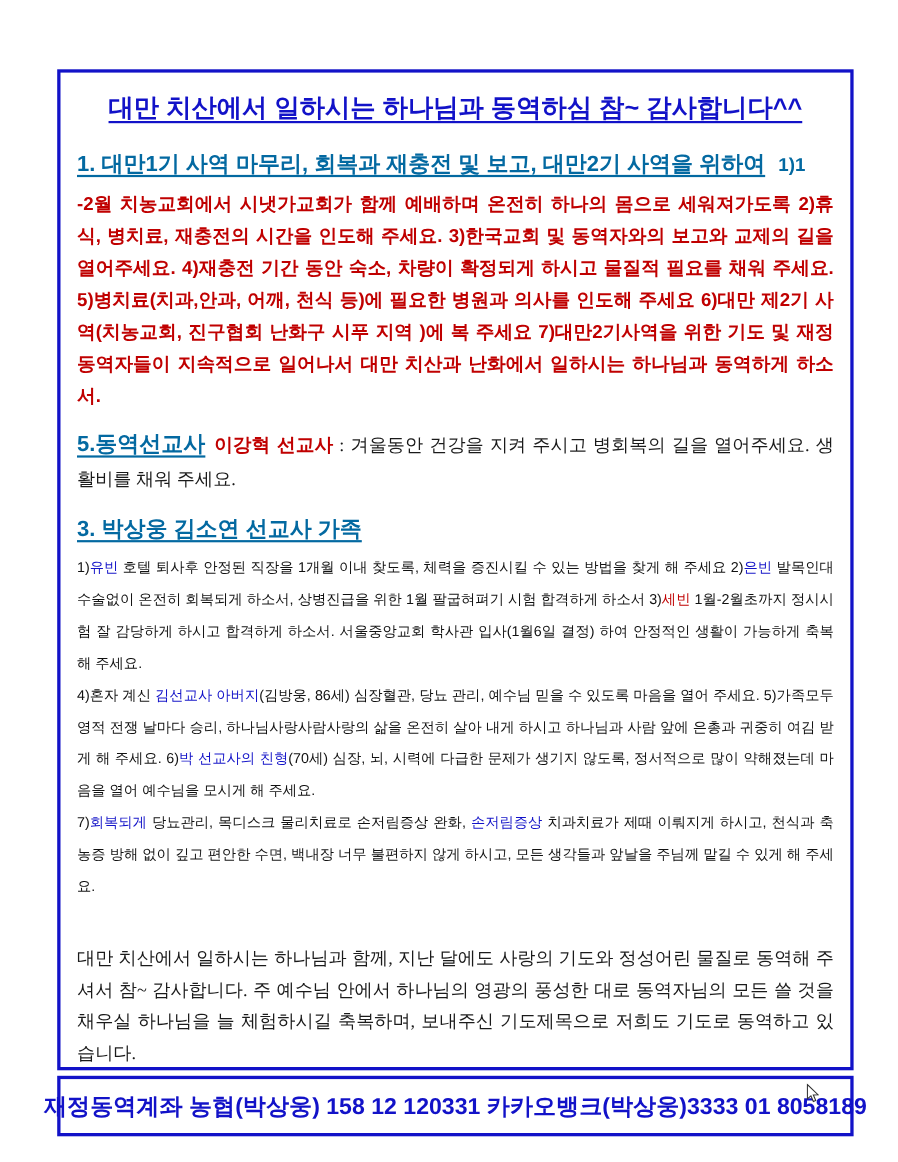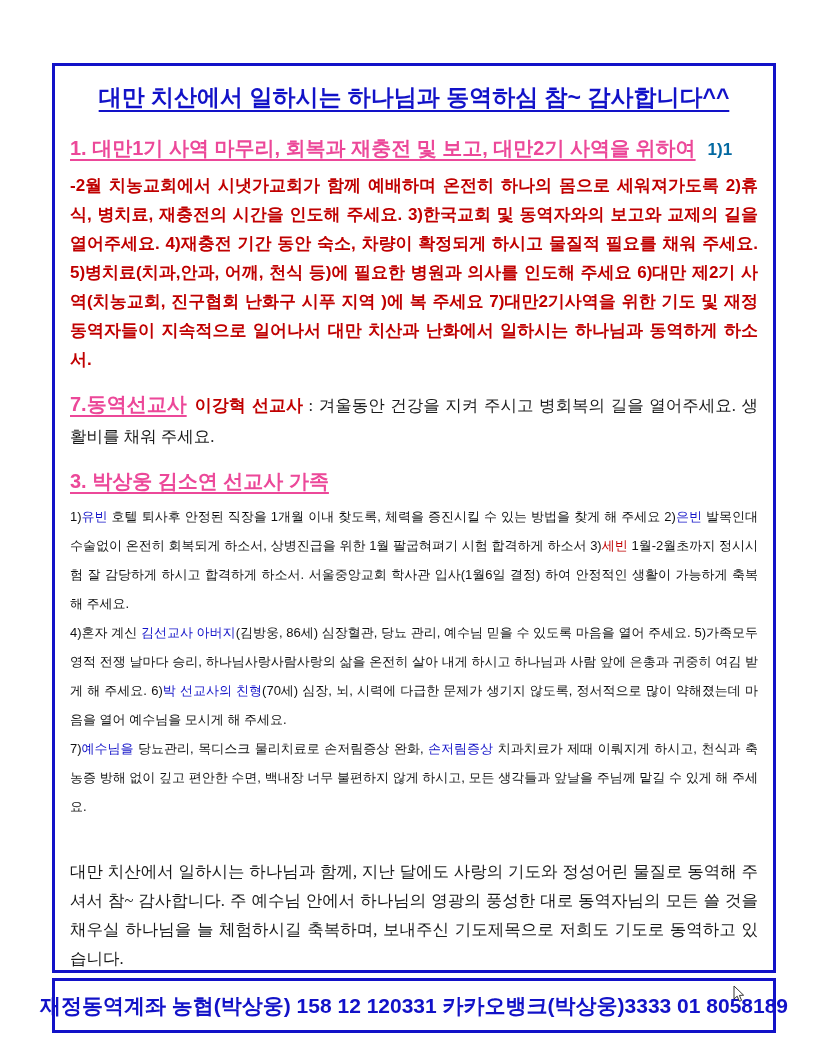--- a/index.html
+++ b/index.html
@@ -43,21 +43,21 @@
     color: #1212c8;
     text-decoration: underline;
     text-decoration-thickness: 2px;
     text-underline-offset: 5px;
   }
   .s1-heading-line { margin-top: 22px; }
   .h-blue {
     font-family: "Liberation Sans", sans-serif;
     font-weight: bold;
     font-size: 20px;
-    color: #ec4899;
+    color: #0369a1;
     text-decoration: underline;
     text-decoration-thickness: 2px;
     text-underline-offset: 4px;
   }
   .h-suffix {
     font-family: "Liberation Sans", sans-serif;
     font-weight: bold;
     font-size: 17px;
     color: #0369a1;
     margin-left: 12px;
@@ -136,30 +136,30 @@
 
     <div class="title">대만 치산에서 일하시는 하나님과 동역하심 참~ 감사합니다^^</div>
 
     <div class="s1-heading-line">
       <span class="h-blue">1. 대만1기 사역 마무리, 회복과 재충전 및 보고, 대만2기 사역을 위하여</span><span class="h-suffix">1)1</span>
     </div>
 
     <div class="red-body">-2월 치농교회에서 시냇가교회가 함께 예배하며 온전히 하나의 몸으로 세워져가도록 2)휴식, 병치료, 재충전의 시간을 인도해 주세요. 3)한국교회 및 동역자와의 보고와 교제의 길을 열어주세요. 4)재충전 기간 동안 숙소, 차량이 확정되게 하시고 물질적 필요를 채워 주세요. 5)병치료(치과,안과, 어깨, 천식 등)에 필요한 병원과 의사를 인도해 주세요 6)대만 제2기 사역(치농교회, 진구협회 난화구 시푸 지역 )에 복 주세요 7)대만2기사역을 위한 기도 및 재정 동역자들이 지속적으로 일어나서 대만 치산과 난화에서 일하시는 하나님과 동역하게 하소서.</div>
 
     <div class="s2-para">
-      <span class="h-blue">7.동역선교사</span><span class="s2-name">이강혁 선교사</span><span> : 겨울동안 건강을 지켜 주시고 병회복의 길을 열어주세요. 생활비를 채워 주세요.</span>
+      <span class="h-blue">5.동역선교사</span><span class="s2-name">이강혁 선교사</span><span> : 겨울동안 건강을 지켜 주시고 병회복의 길을 열어주세요. 생활비를 채워 주세요.</span>
     </div>
 
     <div class="s3-heading">
       <span class="h-blue">3. 박상웅 김소연 선교사 가족</span>
     </div>
 
     <div class="s3-para"><span class="seg-plain">1)</span><span class="seg-blue">유빈</span><span class="seg-plain"> 호텔 퇴사후 안정된 직장을 1개월 이내 찾도록, 체력을 증진시킬 수 있는 방법을 찾게 해 주세요 2)</span><span class="seg-blue">은빈</span><span class="seg-plain"> 발목인대 수술없이 온전히 회복되게 하소서, 상병진급을 위한 1월 팔굽혀펴기 시험 합격하게 하소서 3)</span><span class="seg-red">세빈</span><span class="seg-plain"> 1월-2월초까지 정시시험 잘 감당하게 하시고 합격하게 하소서. 서울중앙교회 학사관 입사(1월6일 결정) 하여 안정적인 생활이 가능하게 축복해 주세요.</span></div>
     <div class="s3-para cont"><span class="seg-plain">4)혼자 계신 </span><span class="seg-blue">김선교사 아버지</span><span class="seg-plain">(김방웅, 86세) 심장혈관, 당뇨 관리, 예수님 믿을 수 있도록 마음을 열어 주세요. 5)가족모두 영적 전쟁 날마다 승리, 하나님사랑사람사랑의 삶을 온전히 살아 내게 하시고 하나님과 사람 앞에 은총과 귀중히 여김 받게 해 주세요.  6)</span><span class="seg-blue">박 선교사의 친형</span><span class="seg-plain">(70세) 심장, 뇌, 시력에 다급한 문제가 생기지 않도록, 정서적으로 많이 약해졌는데 마음을 열어 예수님을 모시게  해 주세요.</span></div>
-    <div class="s3-para cont"><span class="seg-plain">7)</span><span class="seg-blue">예수님을</span><span class="seg-plain"> 당뇨관리, 목디스크 물리치료로 손저림증상 완화, </span><span class="seg-blue">손저림증상</span><span class="seg-plain"> 치과치료가 제때 이뤄지게 하시고, 천식과 축농증 방해 없이 깊고 편안한 수면, 백내장 너무 불편하지 않게 하시고, 모든 생각들과 앞날을 주님께 맡길 수 있게 해 주세요.</span></div>
+    <div class="s3-para cont"><span class="seg-plain">7)</span><span class="seg-blue">회복되게</span><span class="seg-plain"> 당뇨관리, 목디스크 물리치료로 손저림증상 완화, </span><span class="seg-blue">손저림증상</span><span class="seg-plain"> 치과치료가 제때 이뤄지게 하시고, 천식과 축농증 방해 없이 깊고 편안한 수면, 백내장 너무 불편하지 않게 하시고, 모든 생각들과 앞날을 주님께 맡길 수 있게 해 주세요.</span></div>
 
     <div class="closing">대만 치산에서 일하시는 하나님과 함께, 지난 달에도 사랑의 기도와 정성어린 물질로 동역해 주셔서 참~ 감사합니다. 주 예수님 안에서 하나님의 영광의 풍성한 대로 동역자님의 모든 쓸 것을 채우실 하나님을 늘 체험하시길 축복하며, 보내주신 기도제목으로 저희도 기도로 동역하고 있습니다.</div>
 
   </div>
 
   <div class="footer-box">
     <div class="account-text">재정동역계좌 농협(박상웅) 158 12 120331 카카오뱅크(박상웅)3333 01 8058189</div>
   </div>
 
   <svg class="cursor" viewBox="0 0 13 18" xmlns="http://www.w3.org/2000/svg">

